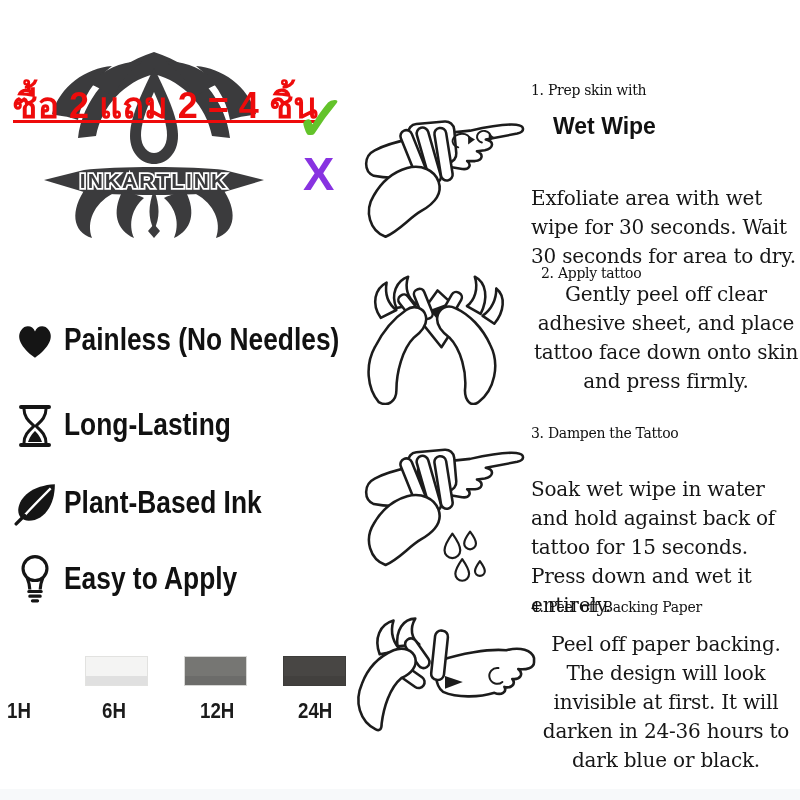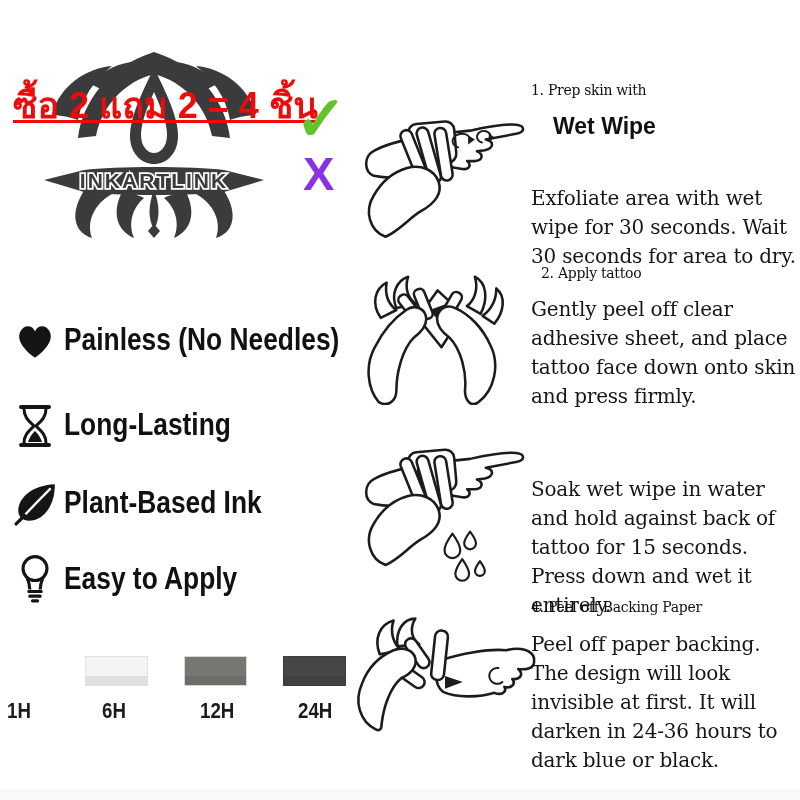--- a/index.html
+++ b/index.html
@@ -38,23 +38,23 @@
   
   .step-text{left:531px;width:270px;}
   .step-title{font-family:"DejaVu Serif","Liberation Serif",serif;font-weight:normal;
               font-size:14px;line-height:1.1;white-space:nowrap;letter-spacing:-.3px;color:#111;}
   .step-sub{font-family:"Liberation Sans",sans-serif;font-weight:bold;font-size:23px;
             padding-left:22px;line-height:1.1;color:#111;}
   .step-body{font-family:"DejaVu Serif","Liberation Serif",serif;font-size:20px;
              line-height:29px;letter-spacing:-.2px;color:#161616;}
   .st-1{top:83px;} .sb-1{top:144px;margin-top:40px;}
   .st-sub{top:114px;left:531px;width:270px;}
-  .st-2{top:266px;margin-left:10px;} .sb-2{top:295px;}
+  .st-2{top:266px;margin-left:10px;} .sb-2{top:280px;text-align:center;}
   .st-3{top:426px;} .sb-3{top:475px;}
-  .st-4{top:600px;} .sb-4{top:630px;}
+  .st-4{top:600px;} .sb-4{top:630px;text-align:center;}
 
   .illo{pointer-events:none;}
   .illo-1{left:360px;top:92px;width:172px;height:150px;}
   .illo-2{left:363px;top:263px;width:152px;height:142px;}
   .illo-3{left:360px;top:430px;width:172px;height:158px;}
   .illo-4{left:350px;top:616px;width:188px;height:118px;}
 
   .bottom-band{left:0;top:789px;width:800px;height:11px;background:#f7f9fa;}
 
   svg text{font-family:"Liberation Sans",sans-serif;}
@@ -170,20 +170,21 @@
     <rect x="64" y="24" width="12" height="58" rx="6" transform="rotate(-16 70 53)"></rect>
     <rect x="79" y="25" width="12" height="54" rx="6" transform="rotate(-9 85 52)"></rect>
     <path d="M26,136 C10,130 4,110 14,94 C22,80 34,70 48,66 C62,62 76,68 80,80 C84,92 76,102 62,110 C50,117 40,130 26,136 Z"></path>
     <g stroke-width="2.2">
       <path d="M94,104 C94,104 86,115 86,121 A8,8 0 0 0 102,121 C102,115 94,104 94,104 Z"></path>
       <path d="M112,102 C112,102 106,110 106,114 A6,6 0 0 0 118,114 C118,110 112,102 112,102 Z"></path>
       <path d="M104,130 C104,130 97,140 97,145 A7,7 0 0 0 111,145 C111,140 104,130 104,130 Z"></path>
       <path d="M122,132 C122,132 117,139 117,142 A5,5 0 0 0 127,142 C127,139 122,132 122,132 Z"></path>
     </g>
   </svg>
+  <div class="abs step-text step-title st-3">3. Dampen the Tattoo</div>
   <div class="abs step-text step-body sb-3">Soak wet wipe in water and hold against back of tattoo for 15 seconds. Press down and wet it entirely.</div>
 
   <svg class="abs illo illo-4" viewBox="0 0 190 118" stroke="#1c1c1c" stroke-width="2.6" fill="#fff" stroke-linejoin="round" stroke-linecap="round">
     <path d="M92,44 C110,38 140,32 158,34 C172,30 184,34 186,42 L186,46 C186,52 178,54 170,53 C176,58 172,64 164,63 C168,68 163,73 156,71 C159,76 153,80 146,77 C130,82 108,82 94,76 C86,70 84,52 92,44 Z"></path>
     <path d="M150,52 a8,8 0 1 0 4,14" fill="none" stroke-width="2"></path>
     <path d="M96,60 L114,66 L96,73 Z" fill="#1c1c1c" stroke="none"></path>
     <rect x="84" y="14" width="13" height="50" rx="6" transform="rotate(6 90 39)"></rect>
     <path d="M30,38 C24,22 30,8 44,4 C40,16 44,28 52,34 Z"></path>
     <path d="M48,30 C46,14 54,2 66,2 C60,12 62,22 70,28 Z"></path>
     <rect x="62" y="20" width="12" height="34" rx="6" transform="rotate(-35 68 37)"></rect>

